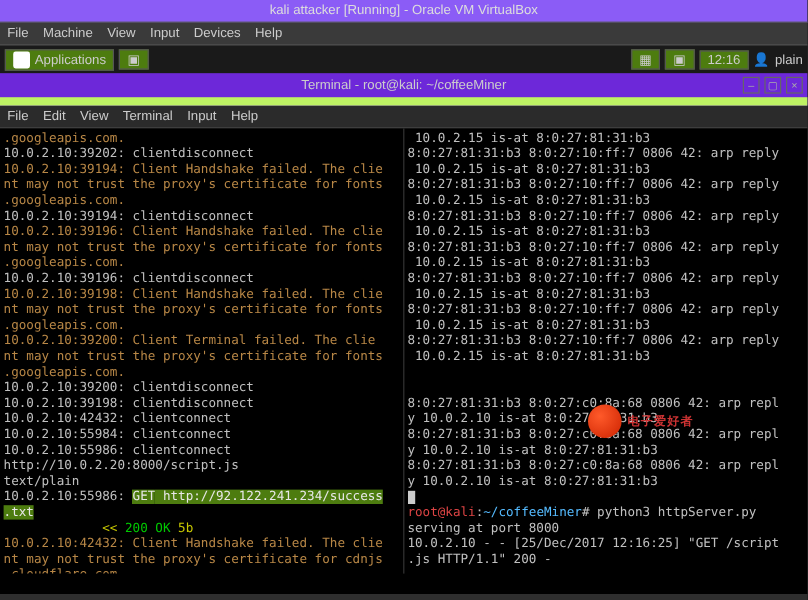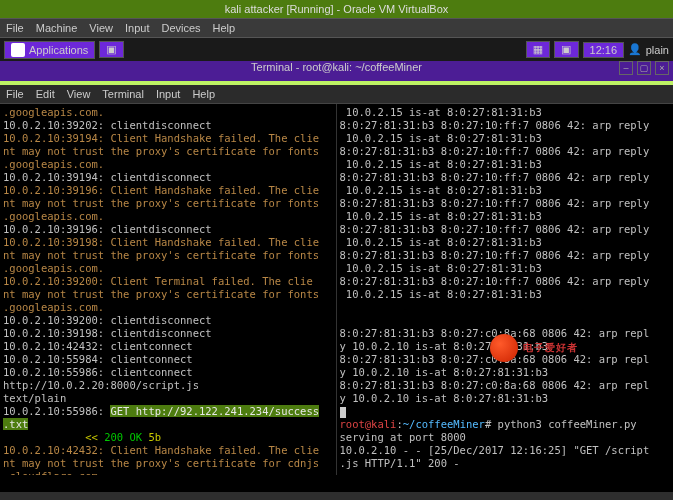--- a/index.html
+++ b/index.html
@@ -1,23 +1,23 @@
 <!DOCTYPE html>
 <html><head>
 <meta charset="utf-8">
 <style>
 html,body{margin:0;padding:0;width:673px;height:500px;overflow:hidden;font-family:sans-serif;background:#2e2e2e}
-.vbox-title{height:18px;background:#4d7c0f;color:#ddd;font-size:11px;display:flex;align-items:center;justify-content:center;border-bottom:1px solid #555}
+.vbox-title{height:18px;background:#8b5cf6;color:#ddd;font-size:11px;display:flex;align-items:center;justify-content:center;border-bottom:1px solid #555}
 .vbox-menu{height:18px;background:#3a3a3a;color:#ccc;font-size:11px;display:flex;align-items:center;padding:0 6px;gap:12px;border-bottom:1px solid #555}
 .vbox-menu span{cursor:default}
 .kali-bar{height:23px;background:#1a1a1a;display:flex;align-items:center;padding:0 4px;color:#ccc;font-size:11px;gap:4px}
-.kali-bar .app-btn{background:#6d28d9;border:1px solid #555;padding:1px 6px;display:flex;align-items:center;gap:4px}
+.kali-bar .app-btn{background:#4d7c0f;border:1px solid #555;padding:1px 6px;display:flex;align-items:center;gap:4px}
 .kali-bar .flex{flex:1}
 .dragon{width:14px;height:14px;background:#fff;border-radius:2px}
-.term-title{height:20px;background:#4c1d95;color:#ccc;font-size:11px;display:flex;justify-content:center;position:relative;border-bottom:4px solid #bef264}
+.term-title{height:20px;background:#6d28d9;color:#ccc;font-size:11px;display:flex;align-items:center;justify-content:center;position:relative;border-bottom:7px solid #bef264}
 .term-title .ctrls{position:absolute;right:4px;display:flex;gap:4px}
 .term-title .ctrls span{width:12px;height:12px;border:1px solid #666;font-size:9px;line-height:12px;text-align:center;color:#aaa}
 .term-menu{height:18px;background:#2b2b2b;color:#ccc;font-size:11px;display:flex;align-items:center;padding:0 6px;gap:12px;border-bottom:1px solid #444}
 .term-body{height:388px;background:#000;display:flex;position:relative}
 .pane{width:50%;height:371px;font-family:monospace;font-size:10.5px;line-height:13px;color:#c0c0c0;padding:2px 3px;box-sizing:border-box;overflow:hidden;white-space:pre-wrap;word-break:break-all}
 .pane.left{border-right:1px solid #333}
 .c-o{color:#b88746}
 .c-g{color:#00c800}
 .c-y{color:#c8c800}
 .c-w{color:#e8e8e8;background:#4d7c0f}
@@ -127,21 +127,21 @@
 <span> 10.0.2.15 is-at 8:0:27:81:31:b3</span>
 <span> </span>
 <span> </span>
 <span>8:0:27:81:31:b3 8:0:27:c0:8a:68 0806 42: arp repl</span>
 <span>y 10.0.2.10 is-at 8:0:27:81:31:b3</span>
 <span>8:0:27:81:31:b3 8:0:27:c0:8a:68 0806 42: arp repl</span>
 <span>y 10.0.2.10 is-at 8:0:27:81:31:b3</span>
 <span>8:0:27:81:31:b3 8:0:27:c0:8a:68 0806 42: arp repl</span>
 <span>y 10.0.2.10 is-at 8:0:27:81:31:b3</span>
 <span class="cursor"></span>
-<span class="c-r">root@kali</span>:<span class="c-b">~/coffeeMiner</span>#<span> python3 coffeeMiner.py</span>
+<span class="c-r">root@kali</span>:<span class="c-b">~/coffeeMiner</span>#<span> python3 httpServer.py</span>
 <span>serving at port 8000</span>
 <span>10.0.2.10 - - [25/Dec/2017 12:16:25] "GET /script</span>
 <span>.js HTTP/1.1" 200 -</span></div>
 
 <div class="wm">
       <div class="logo"></div>
       <div class="txt">电子爱好者</div>
     </div>
 
 </div>

